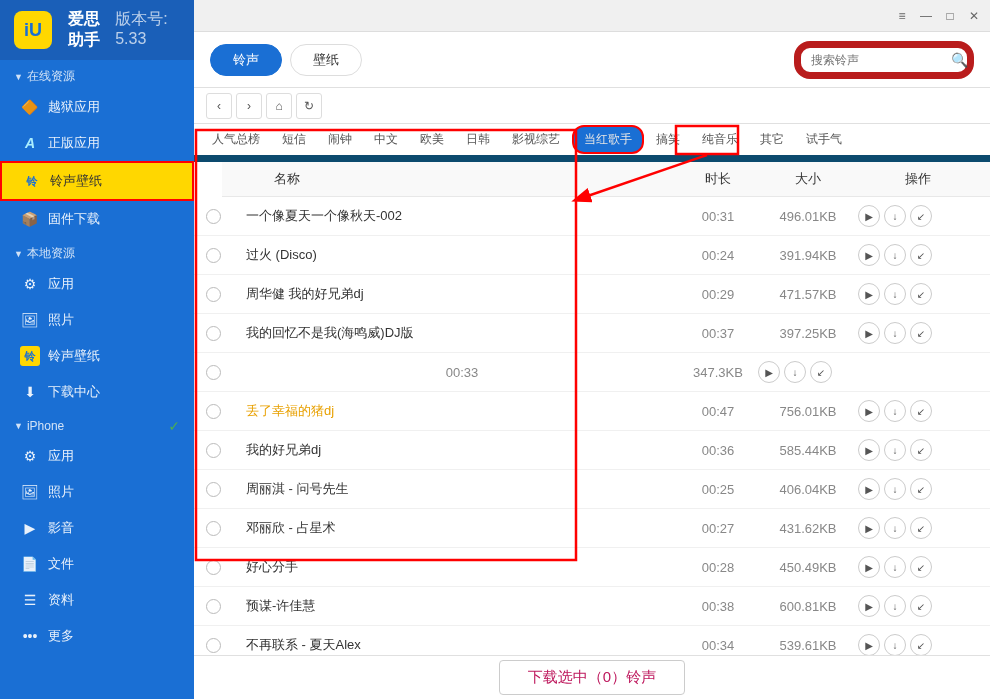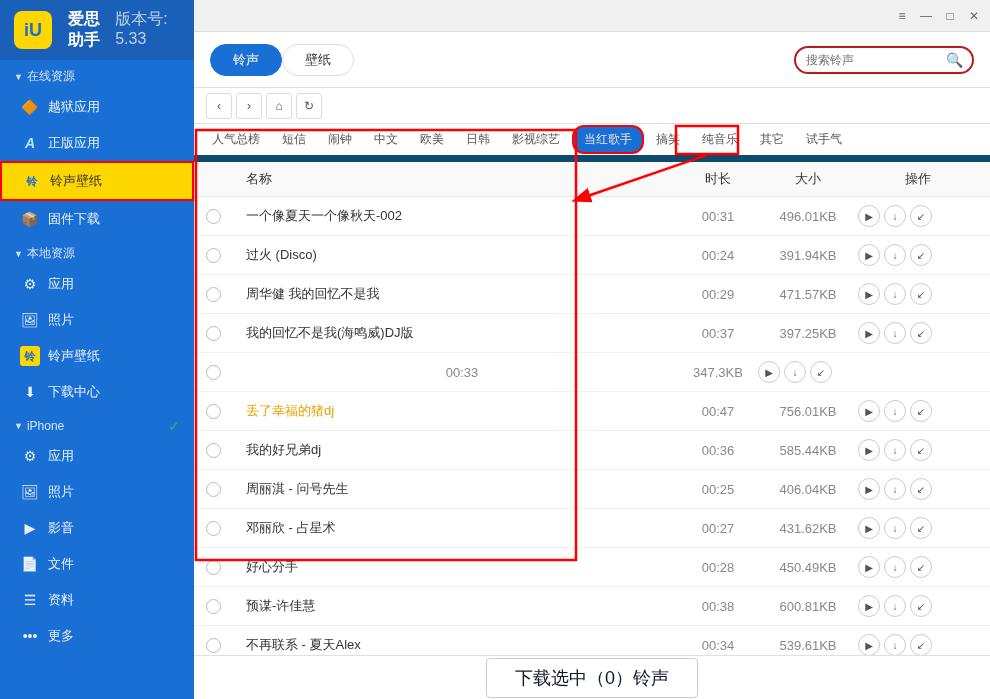--- a/index.html
+++ b/index.html
@@ -84,40 +84,41 @@
       cursor: pointer; font-size: 12px; color: #666;
     }
 
     
     .toolbar {
       height: 56px;
       background: white;
       display: flex;
       align-items: center;
       padding: 0 16px;
+      gap: 8px;
       border-bottom: 1px solid #e0e0e0;
     }
     .tab-btn {
       padding: 6px 22px;
       border-radius: 20px;
       border: 1px solid #ddd;
       cursor: pointer;
       font-size: 13px;
       background: white;
       color: #333;
     }
     .tab-btn.active-tab {
       background: #1a6fd4;
       color: white;
       border-color: #1a6fd4;
     }
     .search-box {
       margin-left: auto;
       display: flex; align-items: center;
-      border: 2px solid #b91c1c;
+      border: 7px solid #b91c1c;
       border-radius: 16px;
       padding: 4px 10px;
       background: white;
       width: 180px;
     }
     .search-box input {
       border: none; outline: none;
       font-size: 12px; color: #999;
       width: 140px; background: transparent;
     }
@@ -172,20 +173,21 @@
       overflow-y: auto;
     }
     .table-header {
       display: grid;
       grid-template-columns: 40px 1fr 80px 100px 120px;
       padding: 8px 12px;
       background: #f9f9f9;
       border-bottom: 1px solid #e8e8e8;
       font-size: 13px;
       color: #333;
+      margin-left: 28px;
     }
     .table-row {
       display: grid;
       grid-template-columns: 40px 1fr 80px 100px 120px;
       padding: 8px 12px;
       border-bottom: 1px solid #f0f0f0;
       align-items: center;
       font-size: 13px;
     }
     .song-name { color: #333; }
@@ -220,22 +222,22 @@
       align-items: center;
       justify-content: center;
       padding: 0 16px;
     }
     .download-btn {
       padding: 7px 28px;
       background: white;
       border: 1px solid #ccc;
       border-radius: 4px;
       cursor: pointer;
-      font-size: 18px;
-      color: #0f172a;
+      font-size: 15px;
+      color: #be185d;
     }
 
     .content-area {
       flex: 1;
       display: flex;
       flex-direction: column;
       position: relative;
     }
 
     
@@ -403,21 +405,21 @@
     <div class="actions">
       <div class="action-btn" title="Play">▶</div>
       <div class="action-btn" title="Download">↓</div>
       <div class="action-btn" title="Set">↙</div>
     </div>
   </div>
         <div class="table-row">
     <div>
       <div class="radio-btn" style="width:15px;height:15px;border-radius:50%;border:1px solid #bbb;"></div>
     </div>
-    <div class="song-name ">周华健 我的回忆不是我</div>
+    <div class="song-name ">周华健 我的好兄弟dj</div>
     <div class="duration">00:29</div>
     <div class="filesize">471.57KB</div>
     <div class="actions">
       <div class="action-btn" title="Play">▶</div>
       <div class="action-btn" title="Download">↓</div>
       <div class="action-btn" title="Set">↙</div>
     </div>
   </div>
         <div class="table-row">
     <div>

